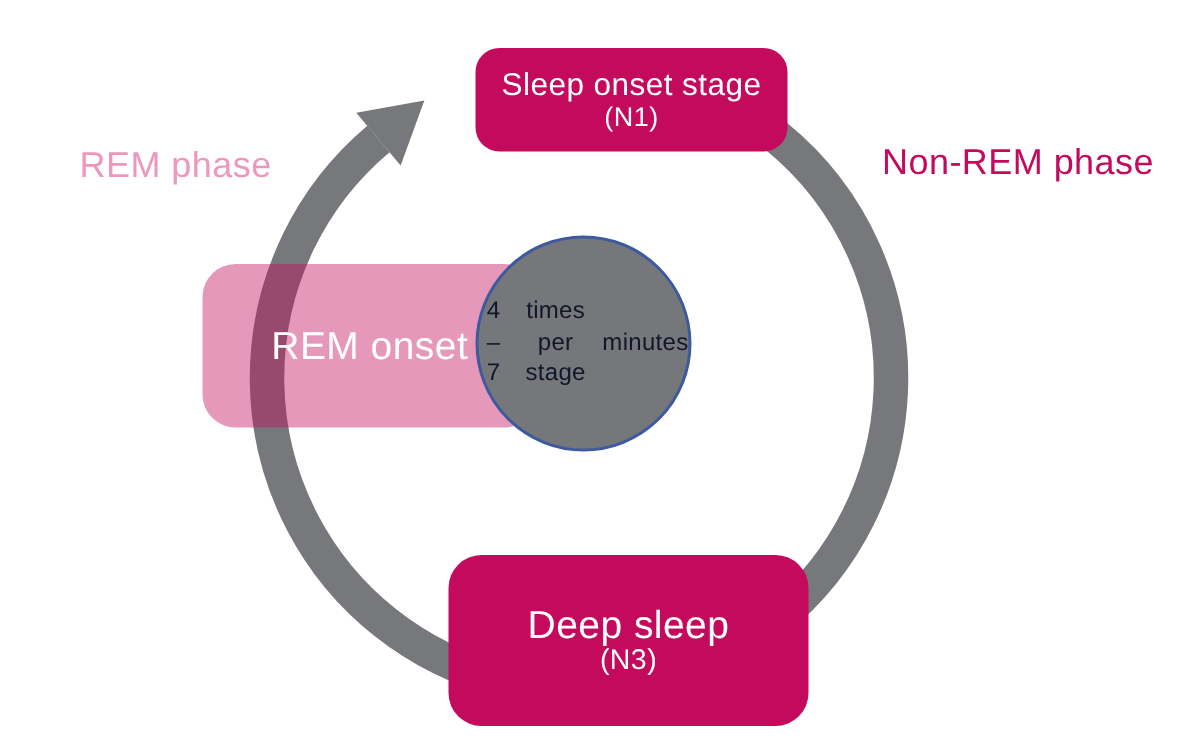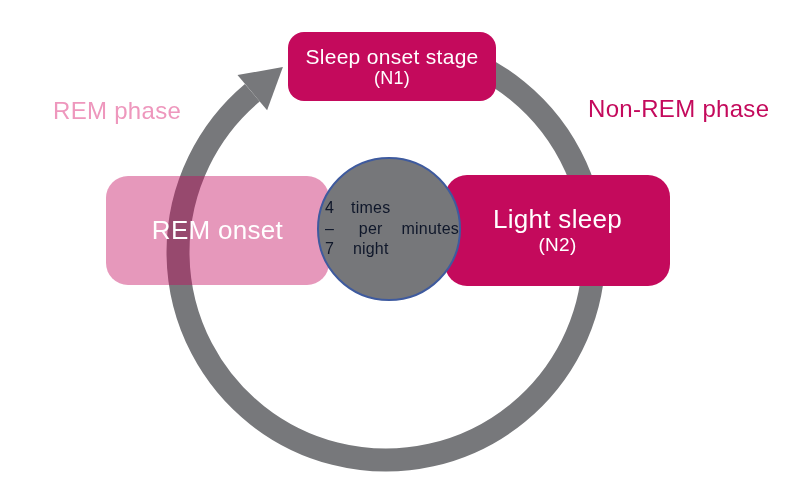--- a/index.html
+++ b/index.html
@@ -16,20 +16,21 @@
   .stage-box {
     position: absolute;
     z-index: 2;
     display: flex;
     flex-direction: column;
     align-items: center;
     justify-content: center;
     text-align: center;
     color: #ffffff;
     letter-spacing: 0.3px;
+    margin-left: 29px;
   }
   .stage-box .main { line-height: 1.1; }
   .stage-box .sub  { line-height: 1.15; }
 
   #box-sleep-onset {
     left: 288px; top: 32px; width: 208px; height: 69px;
     background: #C40A5C; border-radius: 16px;
   }
   #box-sleep-onset .main { font-size: 21px; }
   #box-sleep-onset .sub  { font-size: 18px; }
@@ -92,30 +93,30 @@
 
   <div class="phase-label" id="rem-phase-label">REM phase</div>
 
   <div class="phase-label" id="nonrem-phase-label">Non-REM phase</div>
 
   <div class="stage-box" id="box-sleep-onset">
     <div class="main">Sleep onset stage</div>
     <div class="sub">(N1)</div>
   </div>
 
-  <div class="stage-box" id="box-light-sleep">
-    <div class="main">Light sleep</div>
-    <div class="sub">(N2)</div>
+
+  <div class="stage-box" id="box-deep-sleep">
+    <div class="main">Deep sleep</div>
+    <div class="sub">(N3)</div>
   </div>
-
 
   <div class="stage-box" id="box-rem-sleep">
     <div class="main">REM onset</div>
   </div>
 
   <div id="center-circle">
     <div>4 – 7</div>
-    <div>times per night</div>
+    <div>times per stage</div>
     <div class="gap"></div>
     <div>minutes</div>
   </div>
 
 </div>
 
 </body></html>

